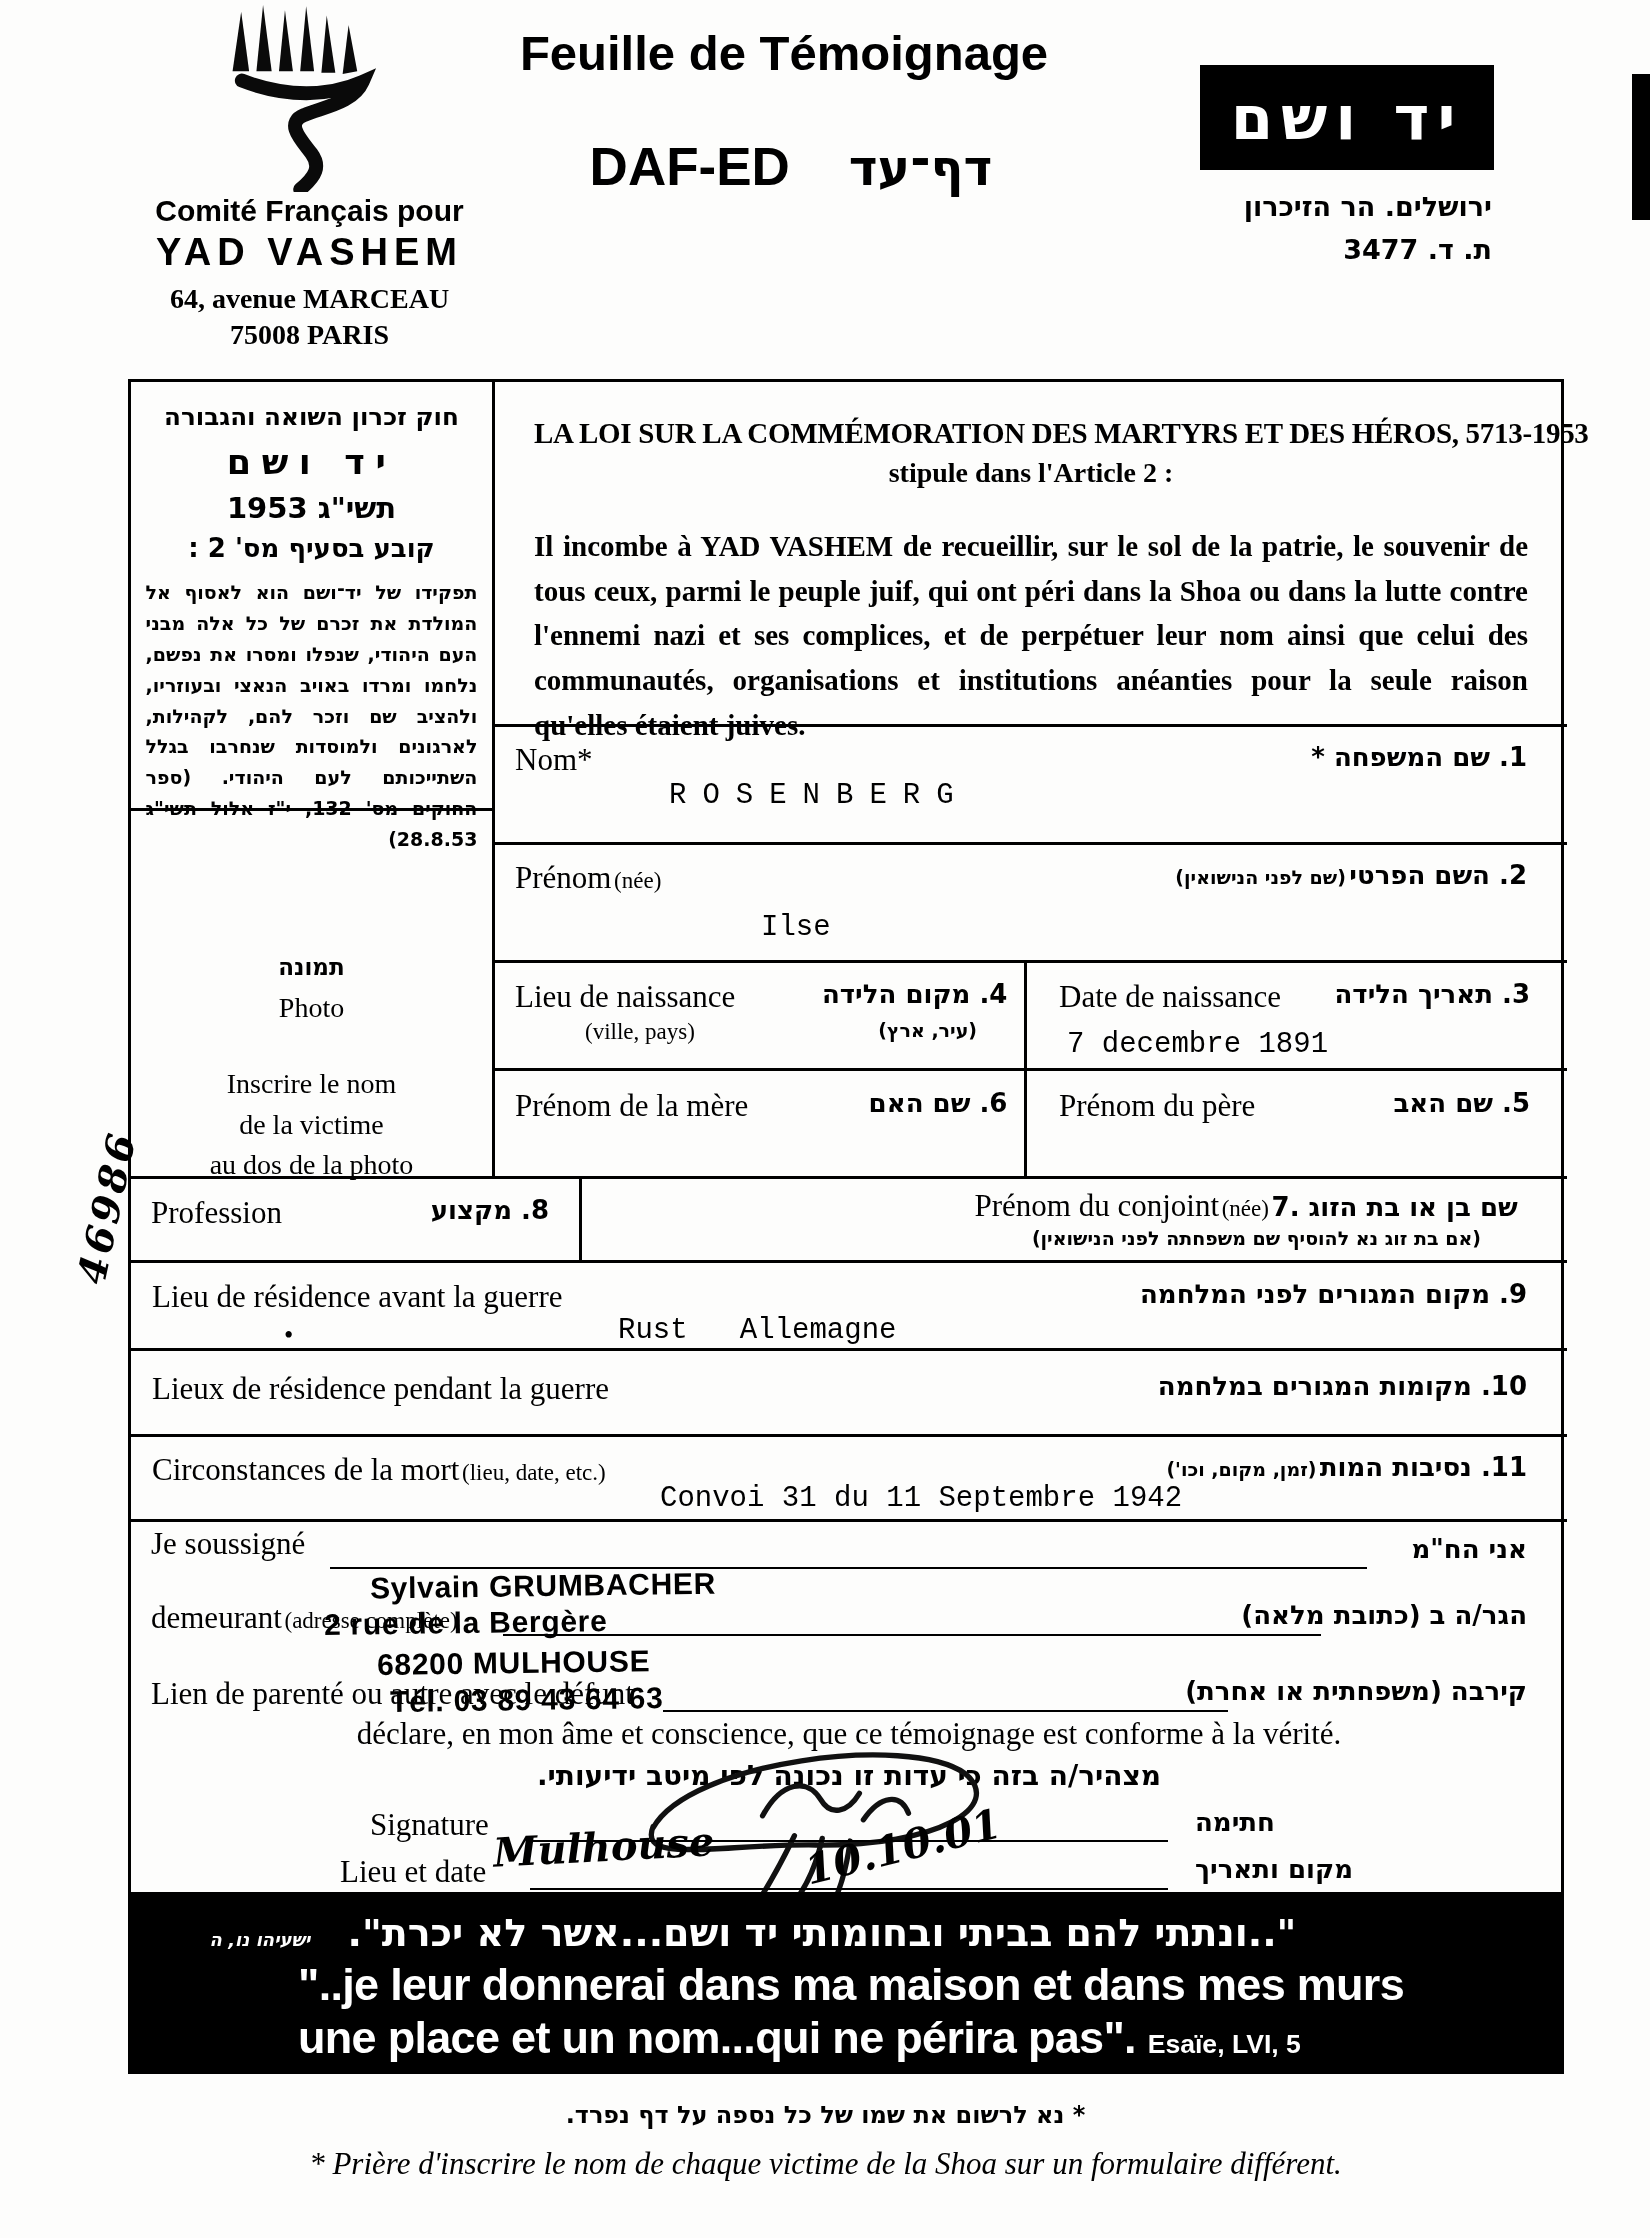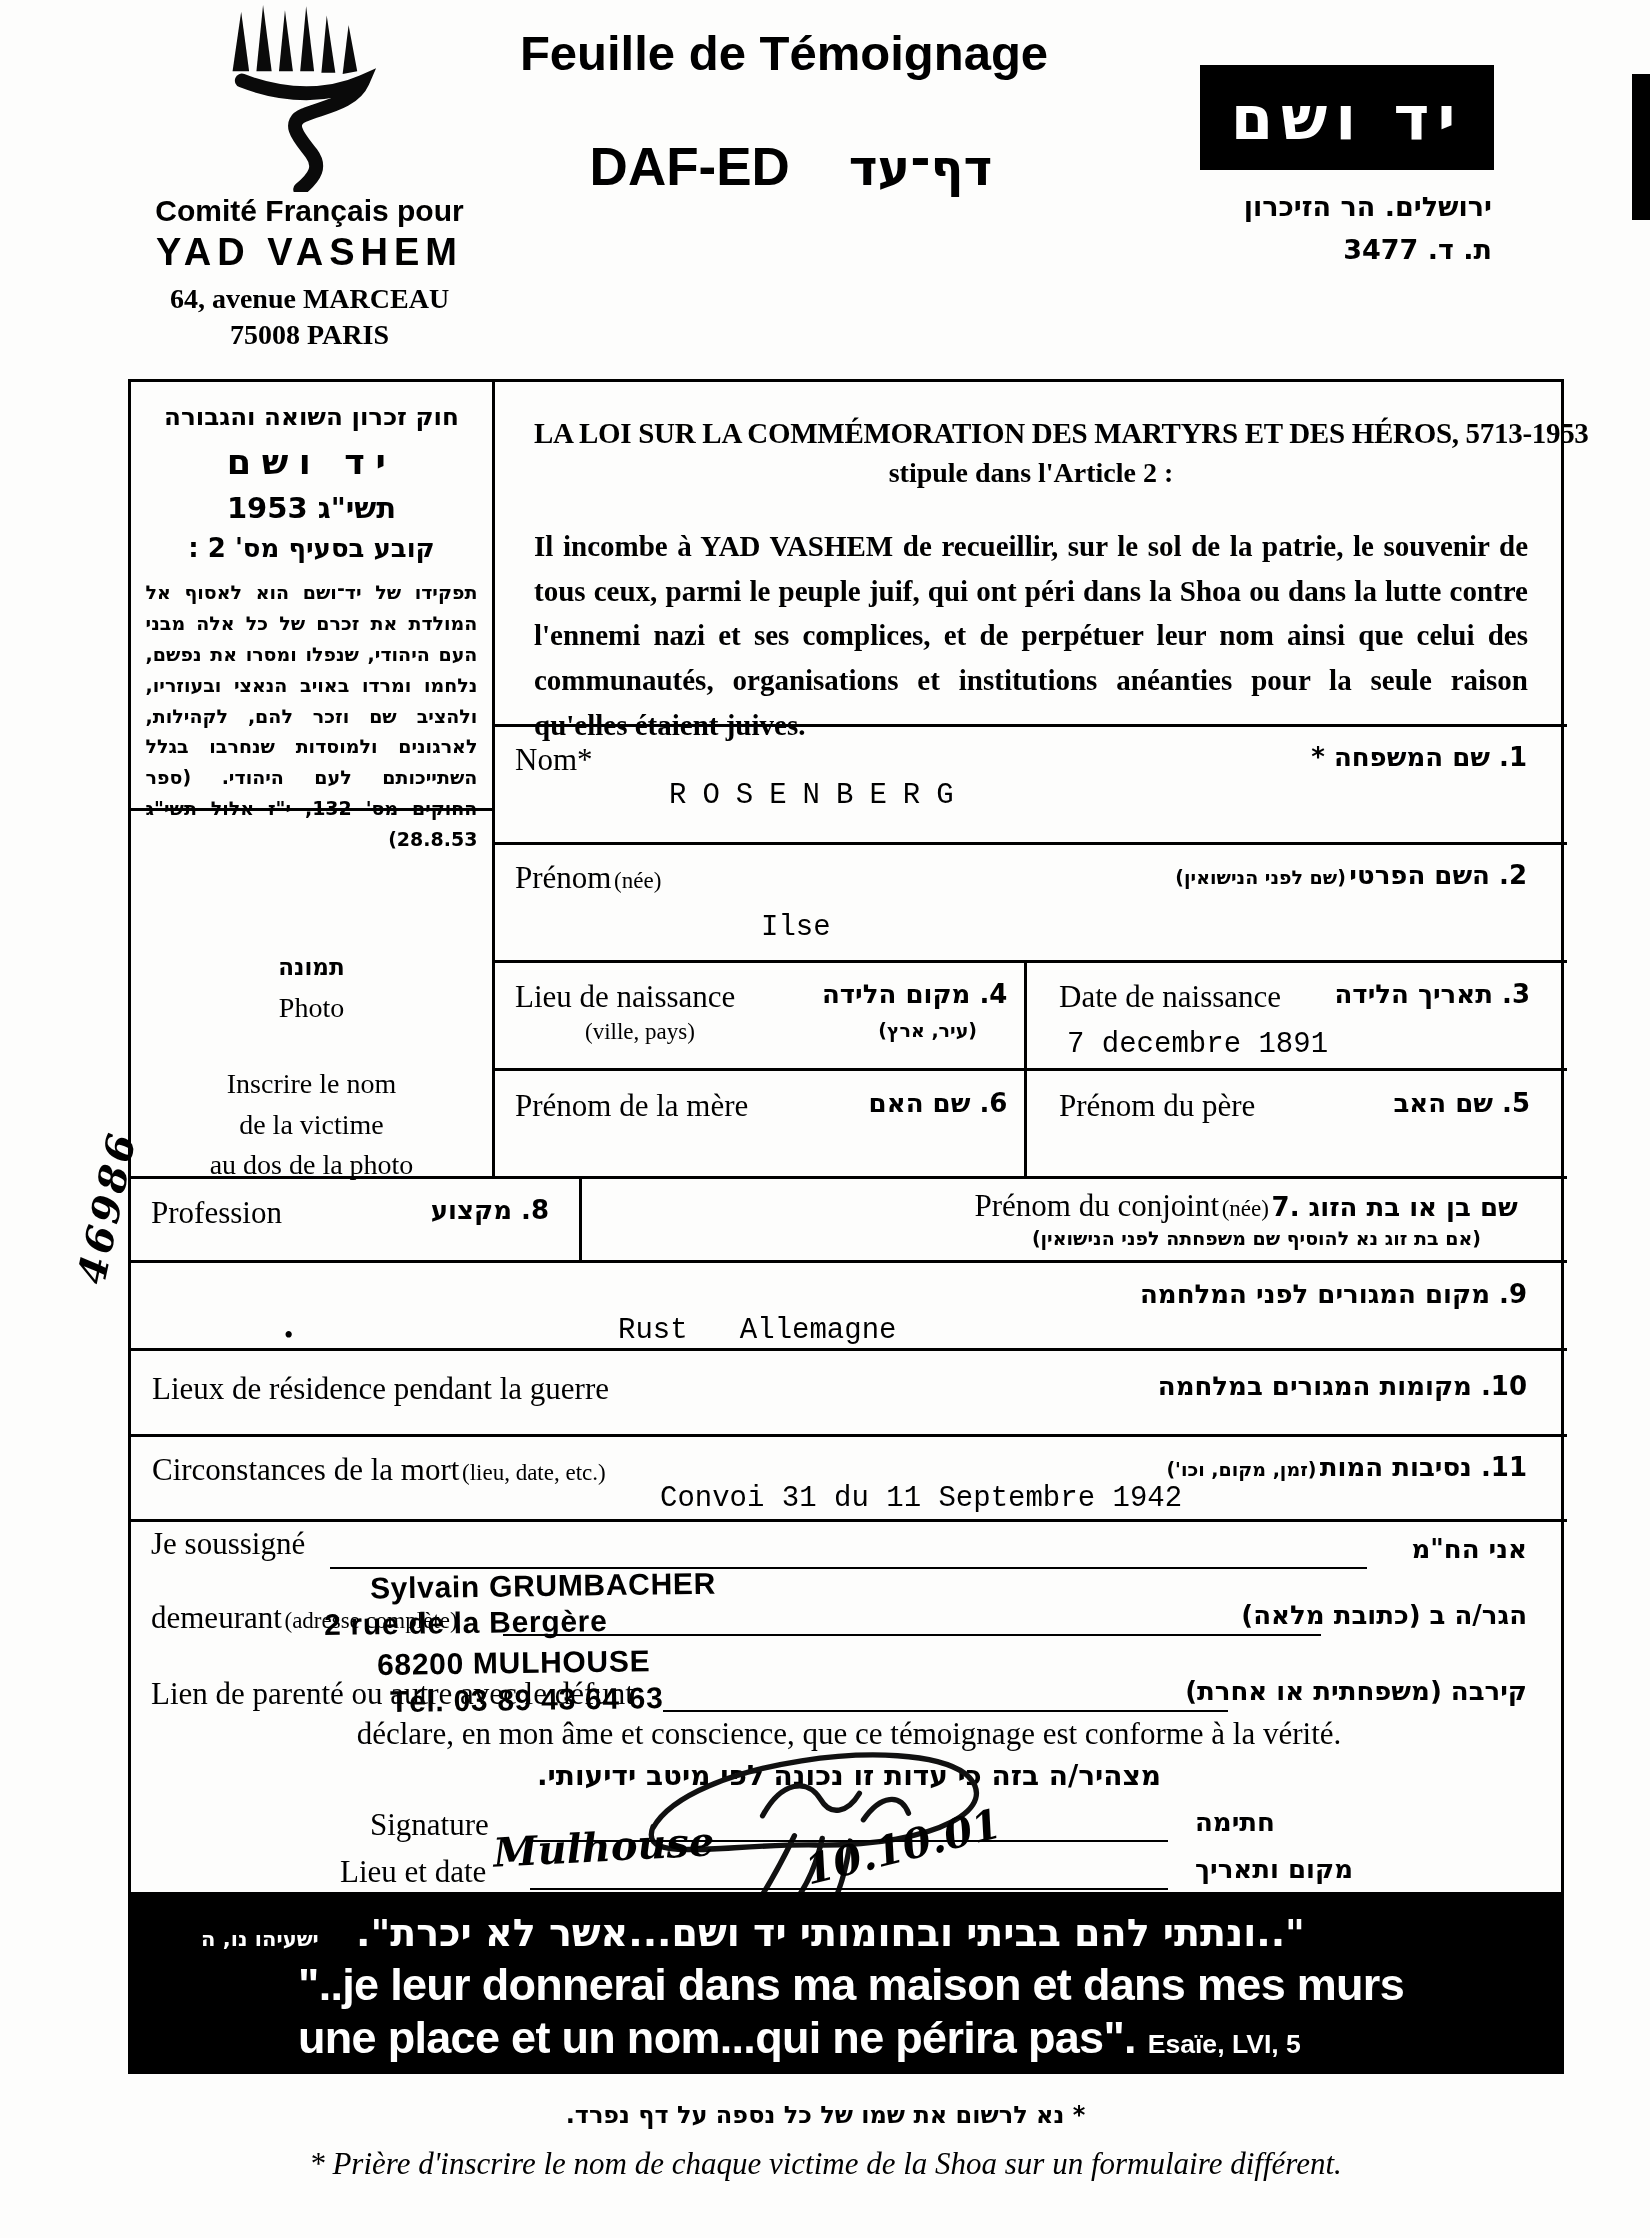--- a/index.html
+++ b/index.html
@@ -72,21 +72,21 @@
   #sig-zone{left:0;top:1137px;width:1436px;height:376px;border-top:3.3px solid #000;}
 
   .stamp{font-family:"Liberation Sans",sans-serif;font-weight:bold;font-size:30px;letter-spacing:0.7px;
          transform:rotate(-0.8deg);white-space:nowrap;}
   .hand{font-family:"DejaVu Serif",serif;font-style:italic;font-weight:bold;white-space:nowrap;}
 
   
   #banner{left:128px;top:1892px;width:1436px;height:182px;background:#000;color:#fff;}
   #banner .hline{position:absolute;left:0;top:18.6px;width:1250px;text-align:center;direction:rtl;
                  font-family:"DejaVu Sans",sans-serif;font-weight:bold;font-size:38px;}
-  #banner .href{font-size:21px;margin-right:24px;font-weight:bold;}
+  #banner .href{font-size:18px;margin-right:24px;font-weight:bold;font-style:italic;}
   #banner .fr{position:absolute;left:170px;top:66px;font-family:"Liberation Sans",sans-serif;
               font-weight:bold;font-size:45px;line-height:1.18;letter-spacing:-0.7px;white-space:nowrap;}
   #banner .fref{font-size:26.6px;letter-spacing:0;}
 
   #note-he{left:0;top:2101px;width:1651px;text-align:center;direction:rtl;
            font-family:"DejaVu Sans",sans-serif;font-weight:bold;font-size:24px;}
   #note-fr{left:0;top:2146px;width:1651px;text-align:center;font-style:italic;font-size:31px;}
 
   #margin-num{left:0px;top:1184px;width:213px;text-align:center;font-size:39px;
               transform:rotate(-78deg);letter-spacing:4px;}
@@ -209,20 +209,21 @@
         <div class="abs" style="right:40px;top:9.3px;white-space:nowrap;">
           <span class="frlabel">Prénom du conjoint</span>
           <span class="frparen">(née)</span>
           <span class="helabel" style="margin-right:9.3px;">7. שם בן או בת הזוג</span>
         </div>
         <div class="abs helabel heparen" style="right:86px;top:48px;">(אם בת זוג נא להוסיף שם משפחתה לפני הנישואין)</div>
       </div>
     </div>
 
     <div class="cell" id="row-avant">
+      <span class="abs frlabel" style="left:21px;top:16px;">Lieu de résidence avant la guerre</span>
       <span class="abs helabel" style="right:40px;top:16px;">9. מקום המגורים לפני המלחמה</span>
       <span class="abs" style="left:153px;top:57px;font-size:26.6px;">•</span>
       <span class="abs typed" style="left:487px;top:51px;white-space:pre;">Rust   Allemagne</span>
     </div>
 
     <div class="cell" id="row-pendant">
       <span class="abs frlabel" style="left:21px;top:20px;">Lieux de résidence pendant la guerre</span>
       <span class="abs helabel" style="right:40px;top:20px;">10. מקומות המגורים במלחמה</span>
     </div>
 

